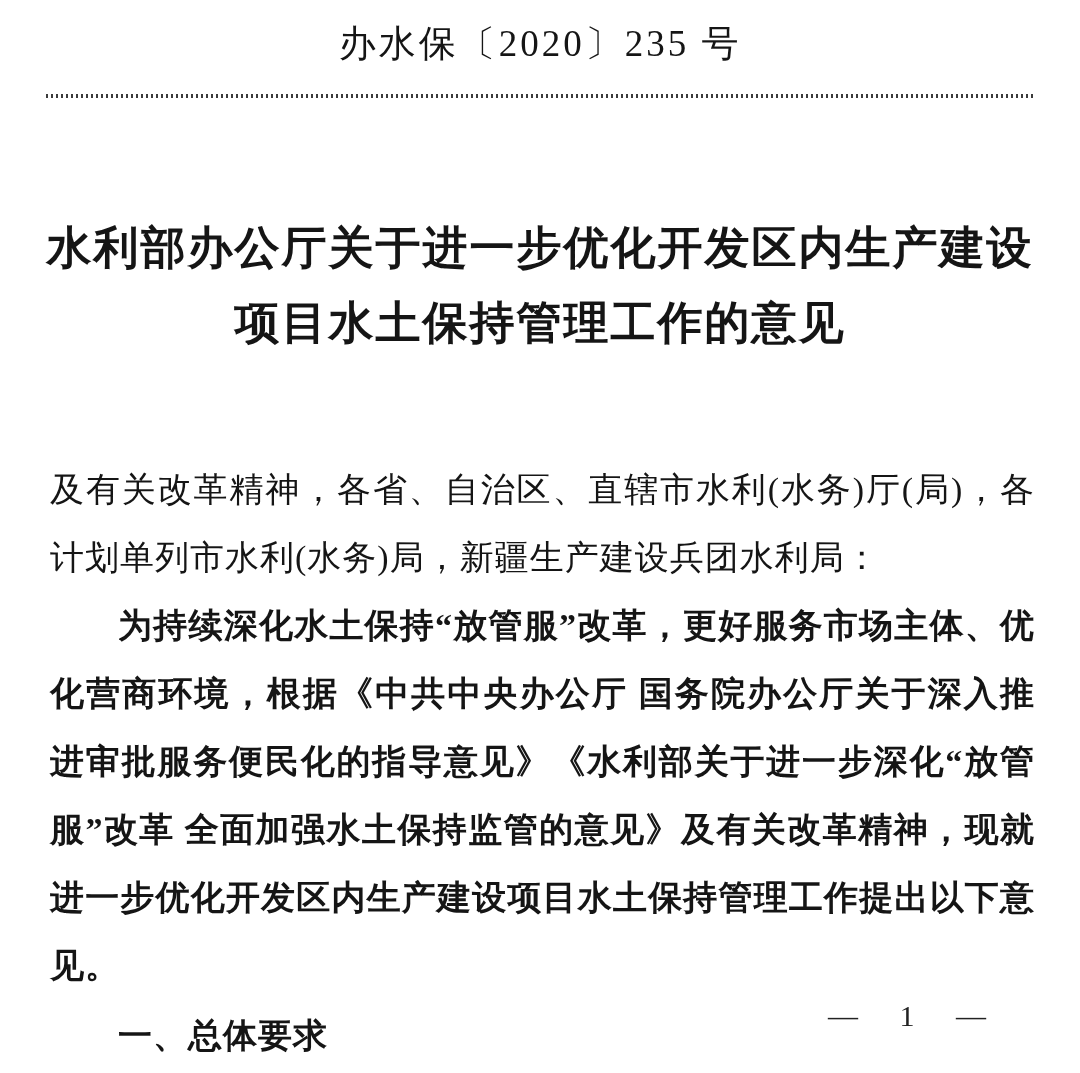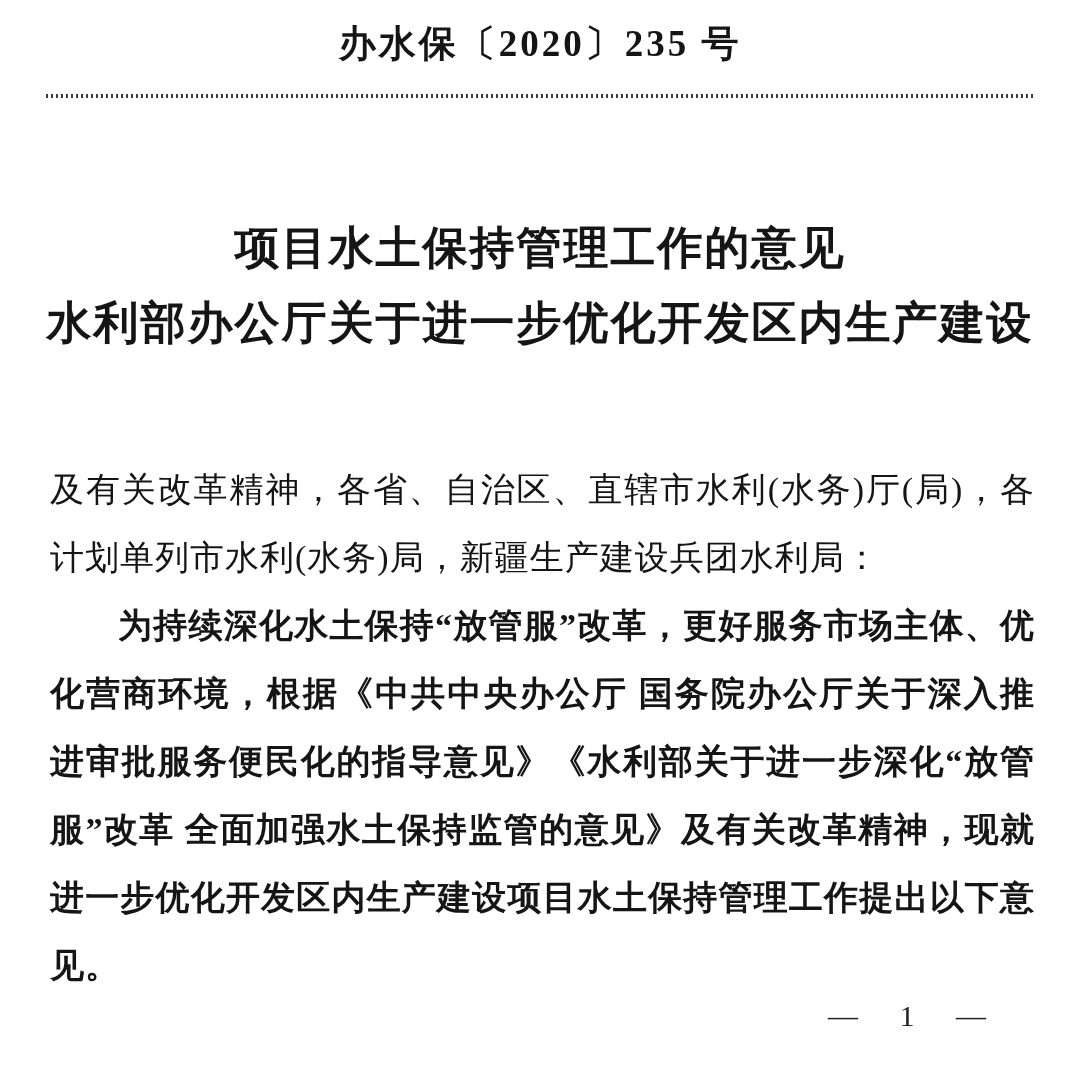--- a/index.html
+++ b/index.html
@@ -13,21 +13,21 @@
     background: #ffffff;
     color: #151515;
     overflow: hidden;
   }
 
   .doc-number {
     padding-top: 20px;
     text-align: center;
     font-family: "Liberation Serif", "DejaVu Serif", serif;
     font-size: 37px;
-    font-weight: 700;
+    font-weight: 400;
     letter-spacing: 3px;
     line-height: 48px;
   }
 
   .dotted-separator {
     margin: 26px 44px 0 46px;
     height: 4px;
     background: repeating-linear-gradient(90deg,
       #3b3b3b 0px, #3b3b3b 2.4px,
       transparent 2.4px, transparent 5px);
@@ -79,24 +79,25 @@
 </head>
 <body>
 
 <div class="page">
 
   <div class="doc-number">办水保〔2020〕235 号</div>
 
   <div class="dotted-separator"></div>
 
   <h1 class="doc-title">
+    <span class="title-line">水利部办公厅关于进一步优化开发区内生产建设</span>
     <span class="title-line">项目水土保持管理工作的意见</span>
-    <span class="title-line">水利部办公厅关于进一步优化开发区内生产建设</span>
   </h1>
 
   <div class="doc-body">
     <p class="salutation">及有关改革精神，各省、自治区、直辖市水利(水务)厅(局)，各计划单列市水利(水务)局，新疆生产建设兵团水利局：</p>
     <p class="indented">为持续深化水土保持“放管服”改革，更好服务市场主体、优化营商环境，根据《中共中央办公厅 国务院办公厅关于深入推进审批服务便民化的指导意见》《水利部关于进一步深化“放管服”改革 全面加强水土保持监管的意见》及有关改革精神，现就进一步优化开发区内生产建设项目水土保持管理工作提出以下意见。</p>
+    <h2 class="section-heading">一、总体要求</h2>
   </div>
 
   <div class="page-footer">— 1 —</div>
 
 </div>
 
 </body></html>

